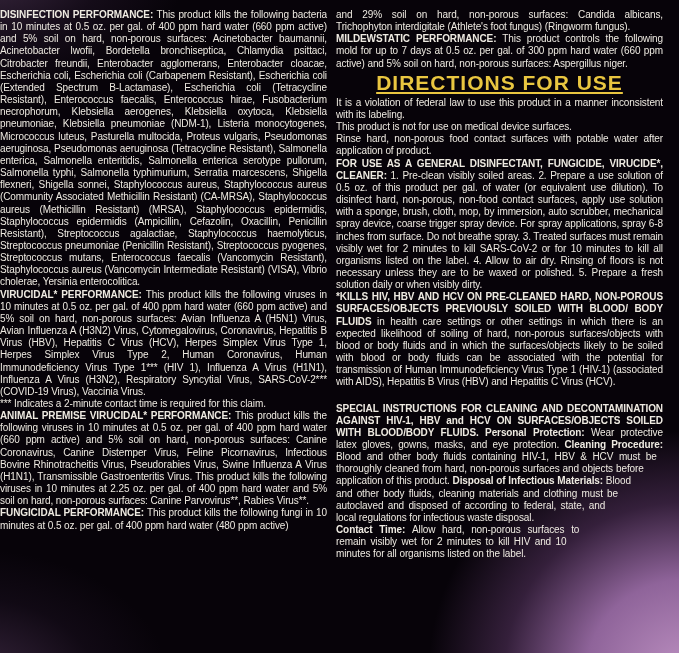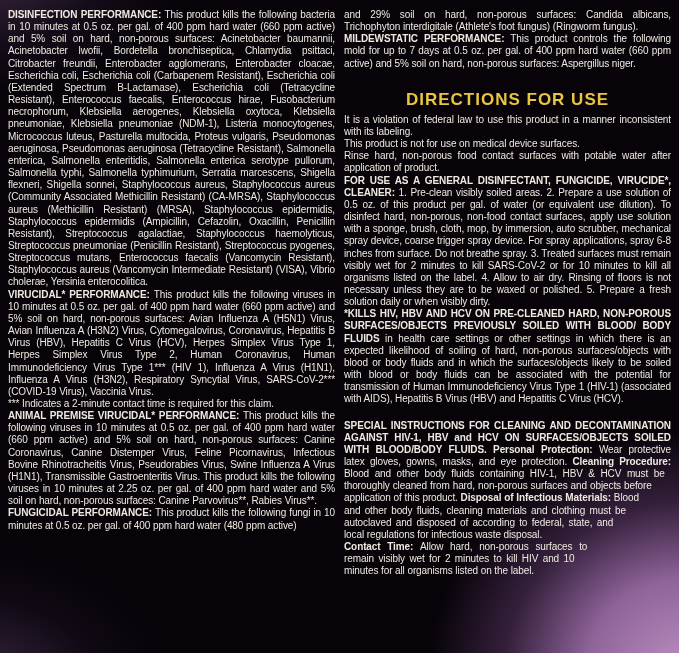--- a/index.html
+++ b/index.html
@@ -9,58 +9,59 @@
       radial-gradient(ellipse 330px 310px at 101% 103%, #bb8fc0 0%, #8f649a 30%, rgba(90,55,100,0.55) 55%, rgba(40,20,50,0) 78%),
       radial-gradient(ellipse 300px 190px at -4% -6%, rgba(125,88,135,0.5) 0%, rgba(60,38,70,0.25) 45%, rgba(0,0,0,0) 72%),
       radial-gradient(ellipse 270px 180px at -4% 104%, rgba(115,80,125,0.45) 0%, rgba(55,35,65,0.2) 45%, rgba(0,0,0,0) 72%),
       #070309;
     font-family:"Liberation Sans", sans-serif;
   }
   .label {
     box-sizing:border-box;
     width:619px; height:653px;
     display:flex; gap:9px;
-    padding:9px 7px 0 8px;
+    padding:9px 7px 0 0;
   }
   .col {
     flex:0 0 327px; width:327px;
     font-size:10px; line-height:12.15px;
     letter-spacing:-0.1px;
     color:#eeeae1;
     text-align:justify;
   }
   p.par { margin:0; }
   p.gap-before { margin-top:14px; }
   .b { font-weight:700; }
   .section-header {
-    font-weight:700; font-size:17px; line-height:24px;
+    font-weight:700; font-size:21px; line-height:24px;
     letter-spacing:1px; text-align:center;
-    margin:18px 0 2px 0;
+    margin:1px 0 2px 0;
     color:#e9c640;
+    text-decoration:underline;
   }
   .glow-float {
     float:right; width:150px; height:215px;
     shape-outside:polygon(100% 32%, 100% 100%, 0% 100%);
     margin-left:5px;
   }
 </style>
 </head>
 <body>
 
 <div class="label">
   <div class="col">
       <p class="par"><span class="b">DISINFECTION PERFORMANCE: </span><span>This product kills the following bacteria in 10 minutes at 0.5 oz. per gal. of 400 ppm hard water (660 ppm active) and 5% soil on hard, non-porous surfaces: Acinetobacter baumannii, Acinetobacter lwofii, Bordetella bronchiseptica, Chlamydia psittaci, Citrobacter freundii, Enterobacter agglomerans, Enterobacter cloacae, Escherichia coli, Escherichia coli (Carbapenem Resistant), Escherichia coli (Extended Spectrum B-Lactamase), Escherichia coli (Tetracycline Resistant), Enterococcus faecalis, Enterococcus hirae, Fusobacterium necrophorum, Klebsiella aerogenes, Klebsiella oxytoca, Klebsiella pneumoniae, Klebsiella pneumoniae (NDM-1), Listeria monocytogenes, Micrococcus luteus, Pasturella multocida, Proteus vulgaris, Pseudomonas aeruginosa, Pseudomonas aeruginosa (Tetracycline Resistant), Salmonella enterica, Salmonella enteritidis, Salmonella enterica serotype pullorum, Salmonella typhi, Salmonella typhimurium, Serratia marcescens, Shigella flexneri, Shigella sonnei, Staphylococcus aureus, Staphylococcus aureus (Community Associated Methicillin Resistant) (CA-MRSA), Staphylococcus aureus (Methicillin Resistant) (MRSA), Staphylococcus epidermidis, Staphylococcus epidermidis (Ampicillin, Cefazolin, Oxacillin, Penicillin Resistant), Streptococcus agalactiae, Staphylococcus haemolyticus, Streptococcus pneumoniae (Penicillin Resistant), Streptococcus pyogenes, Streptococcus mutans, Enterococcus faecalis (Vancomycin Resistant), Staphylococcus aureus (Vancomycin Intermediate Resistant) (VISA), Vibrio cholerae, Yersinia enterocolitica.</span></p>
       <p class="par"><span class="b">VIRUCIDAL* PERFORMANCE: </span><span>This product kills the following viruses in 10 minutes at 0.5 oz. per gal. of 400 ppm hard water (660 ppm active) and 5% soil on hard, non-porous surfaces: Avian Influenza A (H5N1) Virus, Avian Influenza A (H3N2) Virus, Cytomegalovirus, Coronavirus, Hepatitis B Virus (HBV), Hepatitis C Virus (HCV), Herpes Simplex Virus Type 1, Herpes Simplex Virus Type 2, Human Coronavirus, Human Immunodeficiency Virus Type 1*** (HIV 1), Influenza A Virus (H1N1), Influenza A Virus (H3N2), Respiratory Syncytial Virus, SARS-CoV-2*** (COVID-19 Virus), Vaccinia Virus.</span></p>
       <p class="par"><span>*** Indicates a 2-minute contact time is required for this claim.</span></p>
       <p class="par"><span class="b">ANIMAL PREMISE VIRUCIDAL* PERFORMANCE: </span><span>This product kills the following viruses in 10 minutes at 0.5 oz. per gal. of 400 ppm hard water (660 ppm active) and 5% soil on hard, non-porous surfaces: Canine Coronavirus, Canine Distemper Virus, Feline Picornavirus, Infectious Bovine Rhinotracheitis Virus, Pseudorabies Virus, Swine Influenza A Virus (H1N1), Transmissible Gastroenteritis Virus. This product kills the following viruses in 10 minutes at 2.25 oz. per gal. of 400 ppm hard water and 5% soil on hard, non-porous surfaces: Canine Parvovirus**,  Rabies Virus**.</span></p>
       <p class="par"><span class="b">FUNGICIDAL PERFORMANCE: </span><span>This product kills the following fungi in 10 minutes at 0.5 oz. per gal. of 400 ppm hard water (480 ppm active)</span></p>
     </div>
   <div class="col">
       <p class="par"><span>and 29% soil on hard, non-porous surfaces: Candida albicans, Trichophyton interdigitale  (Athlete's foot fungus) (Ringworm fungus).</span></p>
-      <p class="par"><span class="b">MILDEWSTATIC PERFORMANCE: </span><span>This product controls the following mold for up to 7 days at 0.5 oz. per gal. of 400 ppm hard water (660 ppm active) and 5% soil on hard, non-porous surfaces: Aspergillus niger.</span></p>
+      <p class="par"><span class="b">MILDEWSTATIC PERFORMANCE: </span><span>This product controls the following mold for up to 7 days at 0.5 oz. per gal. of 300 ppm hard water (660 ppm active) and 5% soil on hard, non-porous surfaces: Aspergillus niger.</span></p>
       <div class="section-header">DIRECTIONS FOR USE</div>
       <p class="par"><span>It is a violation of federal law to use this product in a manner inconsistent with its labeling.</span></p>
       <p class="par"><span>This product is not for use on medical device surfaces.</span></p>
       <p class="par"><span>Rinse hard, non-porous food contact surfaces with potable water after application of product.</span></p>
       <p class="par"><span class="b">FOR USE AS A GENERAL DISINFECTANT, FUNGICIDE, VIRUCIDE*, CLEANER: </span><span>1. Pre-clean visibly soiled areas. 2. Prepare a use solution of 0.5 oz. of this product per gal. of water (or equivalent use dilution). To disinfect hard, non-porous, non-food contact surfaces, apply use solution with a sponge, brush, cloth, mop, by immersion, auto scrubber, mechanical spray device, coarse trigger spray device. For spray applications, spray 6-8 inches from surface. Do not breathe spray. 3. Treated surfaces must remain visibly wet for 2 minutes to kill SARS-CoV-2 or for 10 minutes to kill all organisms listed on the label. 4. Allow to air dry. Rinsing of floors is not necessary unless they are to be waxed or polished. 5. Prepare a fresh solution daily or when visibly dirty.</span></p>
       <p class="par"><span class="b">*KILLS HIV, HBV AND HCV ON PRE-CLEANED HARD, NON-POROUS SURFACES/OBJECTS PREVIOUSLY SOILED WITH BLOOD/ BODY FLUIDS </span><span>in health care settings or other settings in which there is an expected likelihood of soiling of hard, non-porous surfaces/objects with blood or body fluids and in which the surfaces/objects likely to be soiled with blood or body fluids can be associated with the potential for transmission of Human Immunodeficiency Virus Type 1 (HIV-1) (associated with AIDS), Hepatitis B Virus (HBV) and Hepatitis C Virus (HCV).</span></p>
       <div class="glow-float"></div>
       <p class="par gap-before"><span class="b">SPECIAL INSTRUCTIONS FOR CLEANING AND DECONTAMINATION AGAINST HIV-1, HBV and HCV ON SURFACES/OBJECTS SOILED WITH BLOOD/BODY FLUIDS. </span><span class="b">Personal Protection: </span><span>Wear protective latex gloves, gowns, masks, and eye protection. </span><span class="b">Cleaning Procedure: </span><span>Blood and other body fluids containing HIV-1, HBV &amp; HCV must be thoroughly cleaned from hard, non-porous surfaces and objects before application of this product. </span><span class="b">Disposal of Infectious Materials: </span><span>Blood and other body fluids, cleaning materials and clothing must be autoclaved and disposed of according to federal, state, and local regulations for infectious waste disposal.</span></p>
       <p class="par"><span class="b">Contact Time: </span><span>Allow hard, non-porous surfaces to remain visibly wet for 2 minutes to kill HIV and 10 minutes for all organisms listed on the label.</span></p>
     </div>

